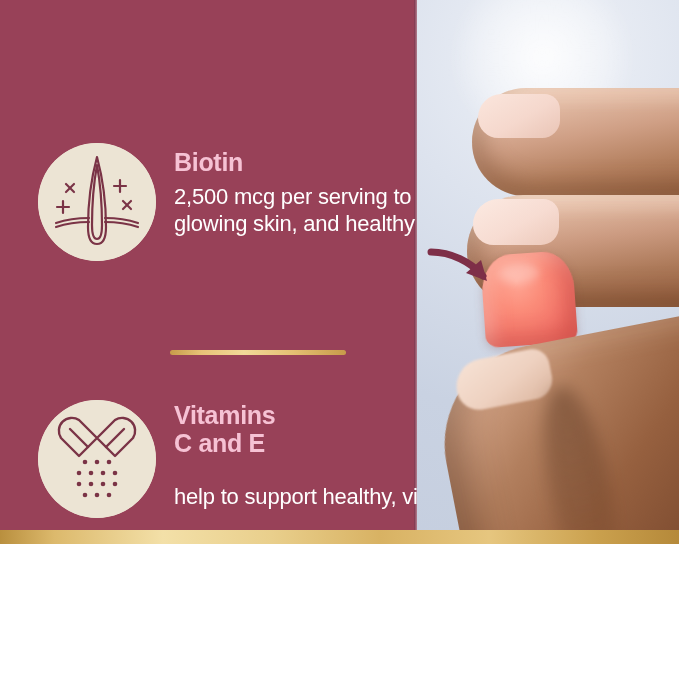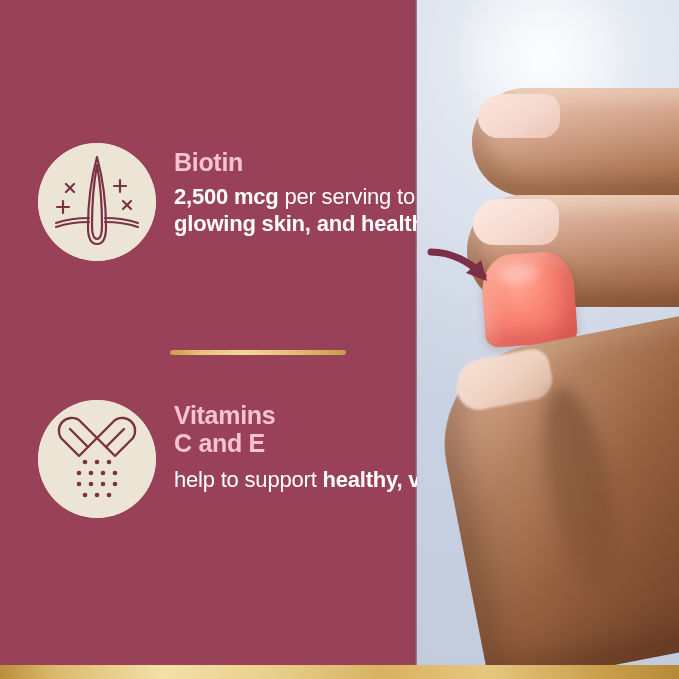--- a/index.html
+++ b/index.html
@@ -7,21 +7,21 @@
     padding: 0;
     background: #ffffff;
   }
   body {
     font-family: "Liberation Sans", sans-serif;
   }
 
   #poster {
     position: relative;
     width: 679px;
-    height: 679px;
+    height: 544px;
     overflow: hidden;
     background: #c6cfe0;
   }
 
   
   .left-panel {
     position: absolute;
     left: 0;
     top: 0;
     width: 414px;
@@ -64,31 +64,31 @@
   .feature-title {
     color: #f6c2d4;
     font-size: 25px;
     font-weight: bold;
     line-height: 1.1;
     letter-spacing: -0.3px;
     margin: 0 0 6px 0;
     white-space: pre-line;
   }
   .feature-vitamins .feature-title {
-    margin-bottom: 9px;
+    margin-bottom: 26px;
   }
 
   .feature-body {
     color: #ffffff;
     font-size: 22px;
     line-height: 1.27;
     margin: 0;
     letter-spacing: -0.2px;
   }
-  .feature-body .b { font-weight: bold; }
+  .feature-body .b { font-weight: normal; }
   .feature-body .r { font-weight: normal; }
   .feature-body sup {
     font-size: 0.62em;
     vertical-align: super;
     line-height: 0;
   }
 
   
   .gold-divider {
     position: absolute;

